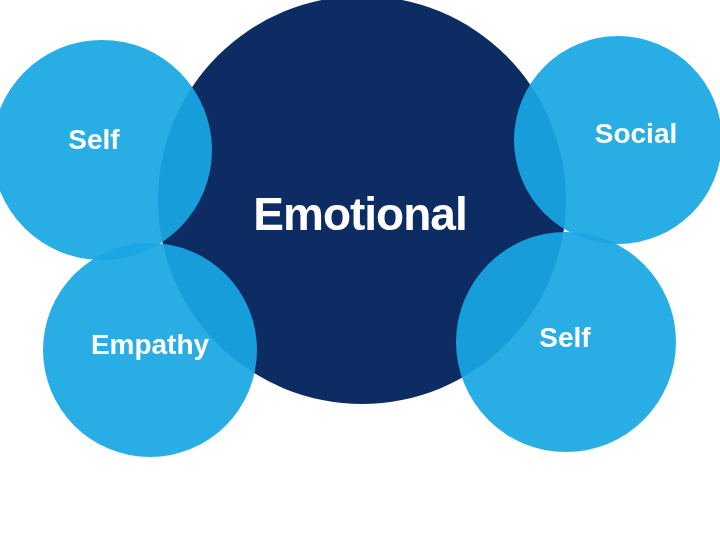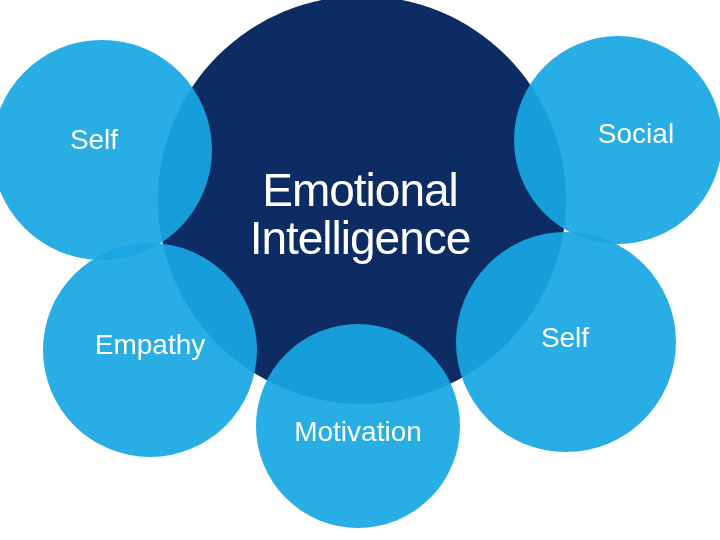--- a/index.html
+++ b/index.html
@@ -27,21 +27,21 @@
   .navy {
     background: var(--navy, #0d2c64);
     z-index: 1;
   }
   .sky {
     background: var(--sky, rgba(25,167,227,0.93));
     z-index: 2;
   }
   .label {
     color: var(--label, #ffffff);
-    font-weight: 400;
+    font-weight: 700;
     text-align: center;
     user-select: none;
   }
   .title {
     font-size: 46px;
     line-height: 1.04;
     letter-spacing: -1px;
     transform: translate(-2px, -3px);
     margin-top: 35px;
   }
@@ -64,21 +64,20 @@
   #c-mo .node-label { transform: translate(0, 6px); }
 </style>
 </head>
 <body>
 
 <div class="canvas">
 
   <div class="circle navy" id="c-center">
     <div class="label title">
       <div>Emotional</div>
-      <div>Intelligence</div>
     </div>
   </div>
 
   <div class="circle sky" id="c-sa">
     <div class="label node-label">
       <div>Self</div>
     </div>
   </div>
 
   <div class="circle sky" id="c-ss">
@@ -93,20 +92,14 @@
       <div></div>
     </div>
   </div>
 
   <div class="circle sky" id="c-sr">
     <div class="label node-label">
       <div>Self</div>
     </div>
   </div>
 
-  <div class="circle sky" id="c-mo">
-    <div class="label node-label">
-      <div>Motivation</div>
-      <div></div>
-    </div>
-  </div>
 
 </div>
 
 </body></html>

